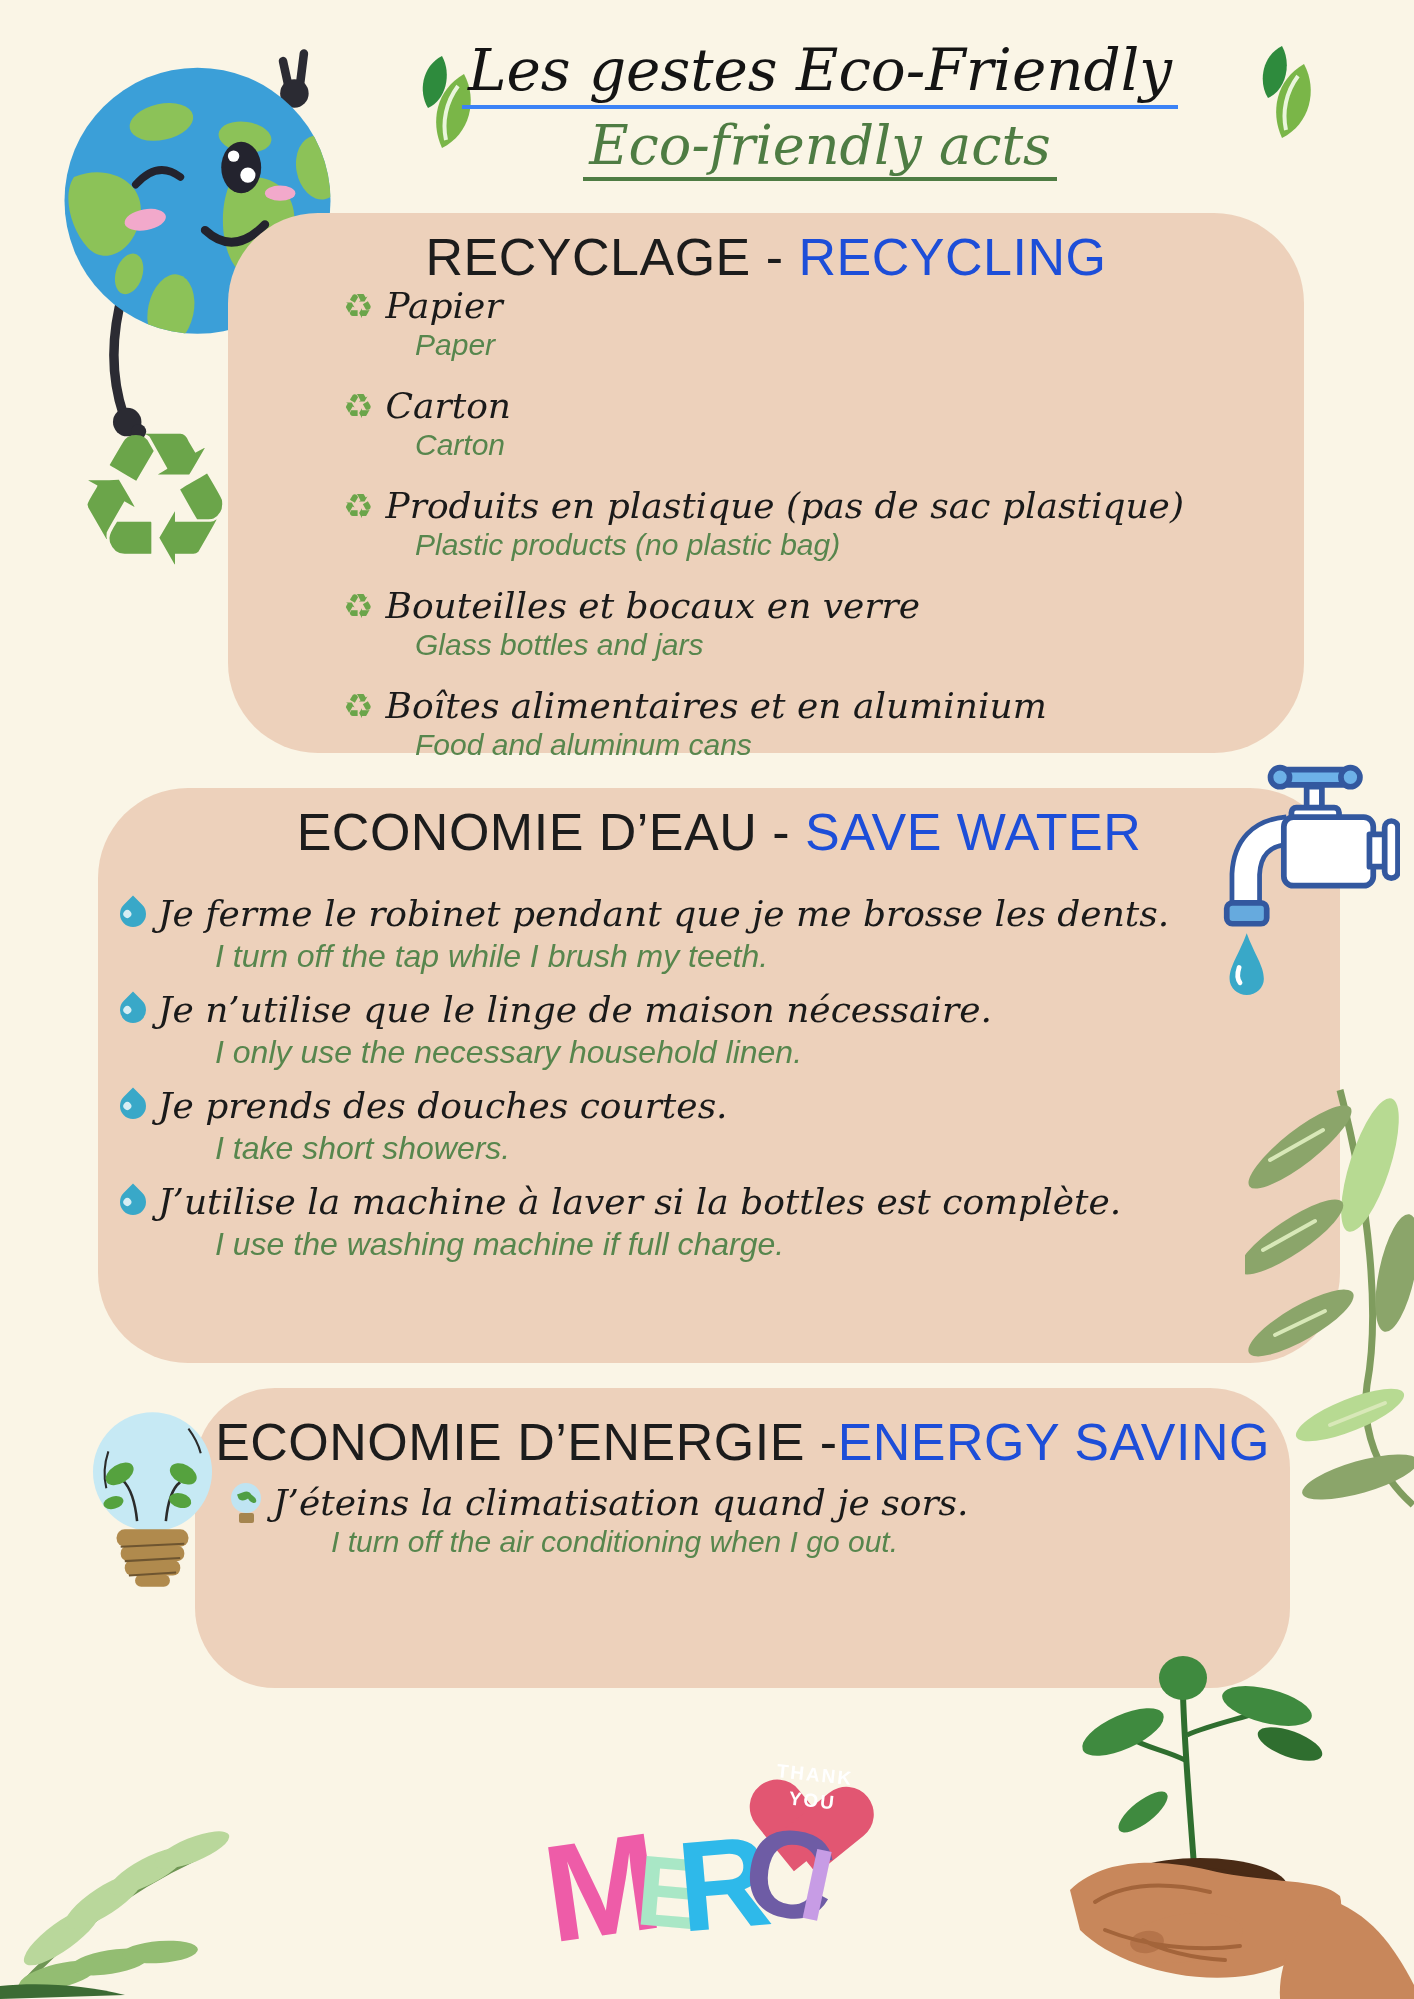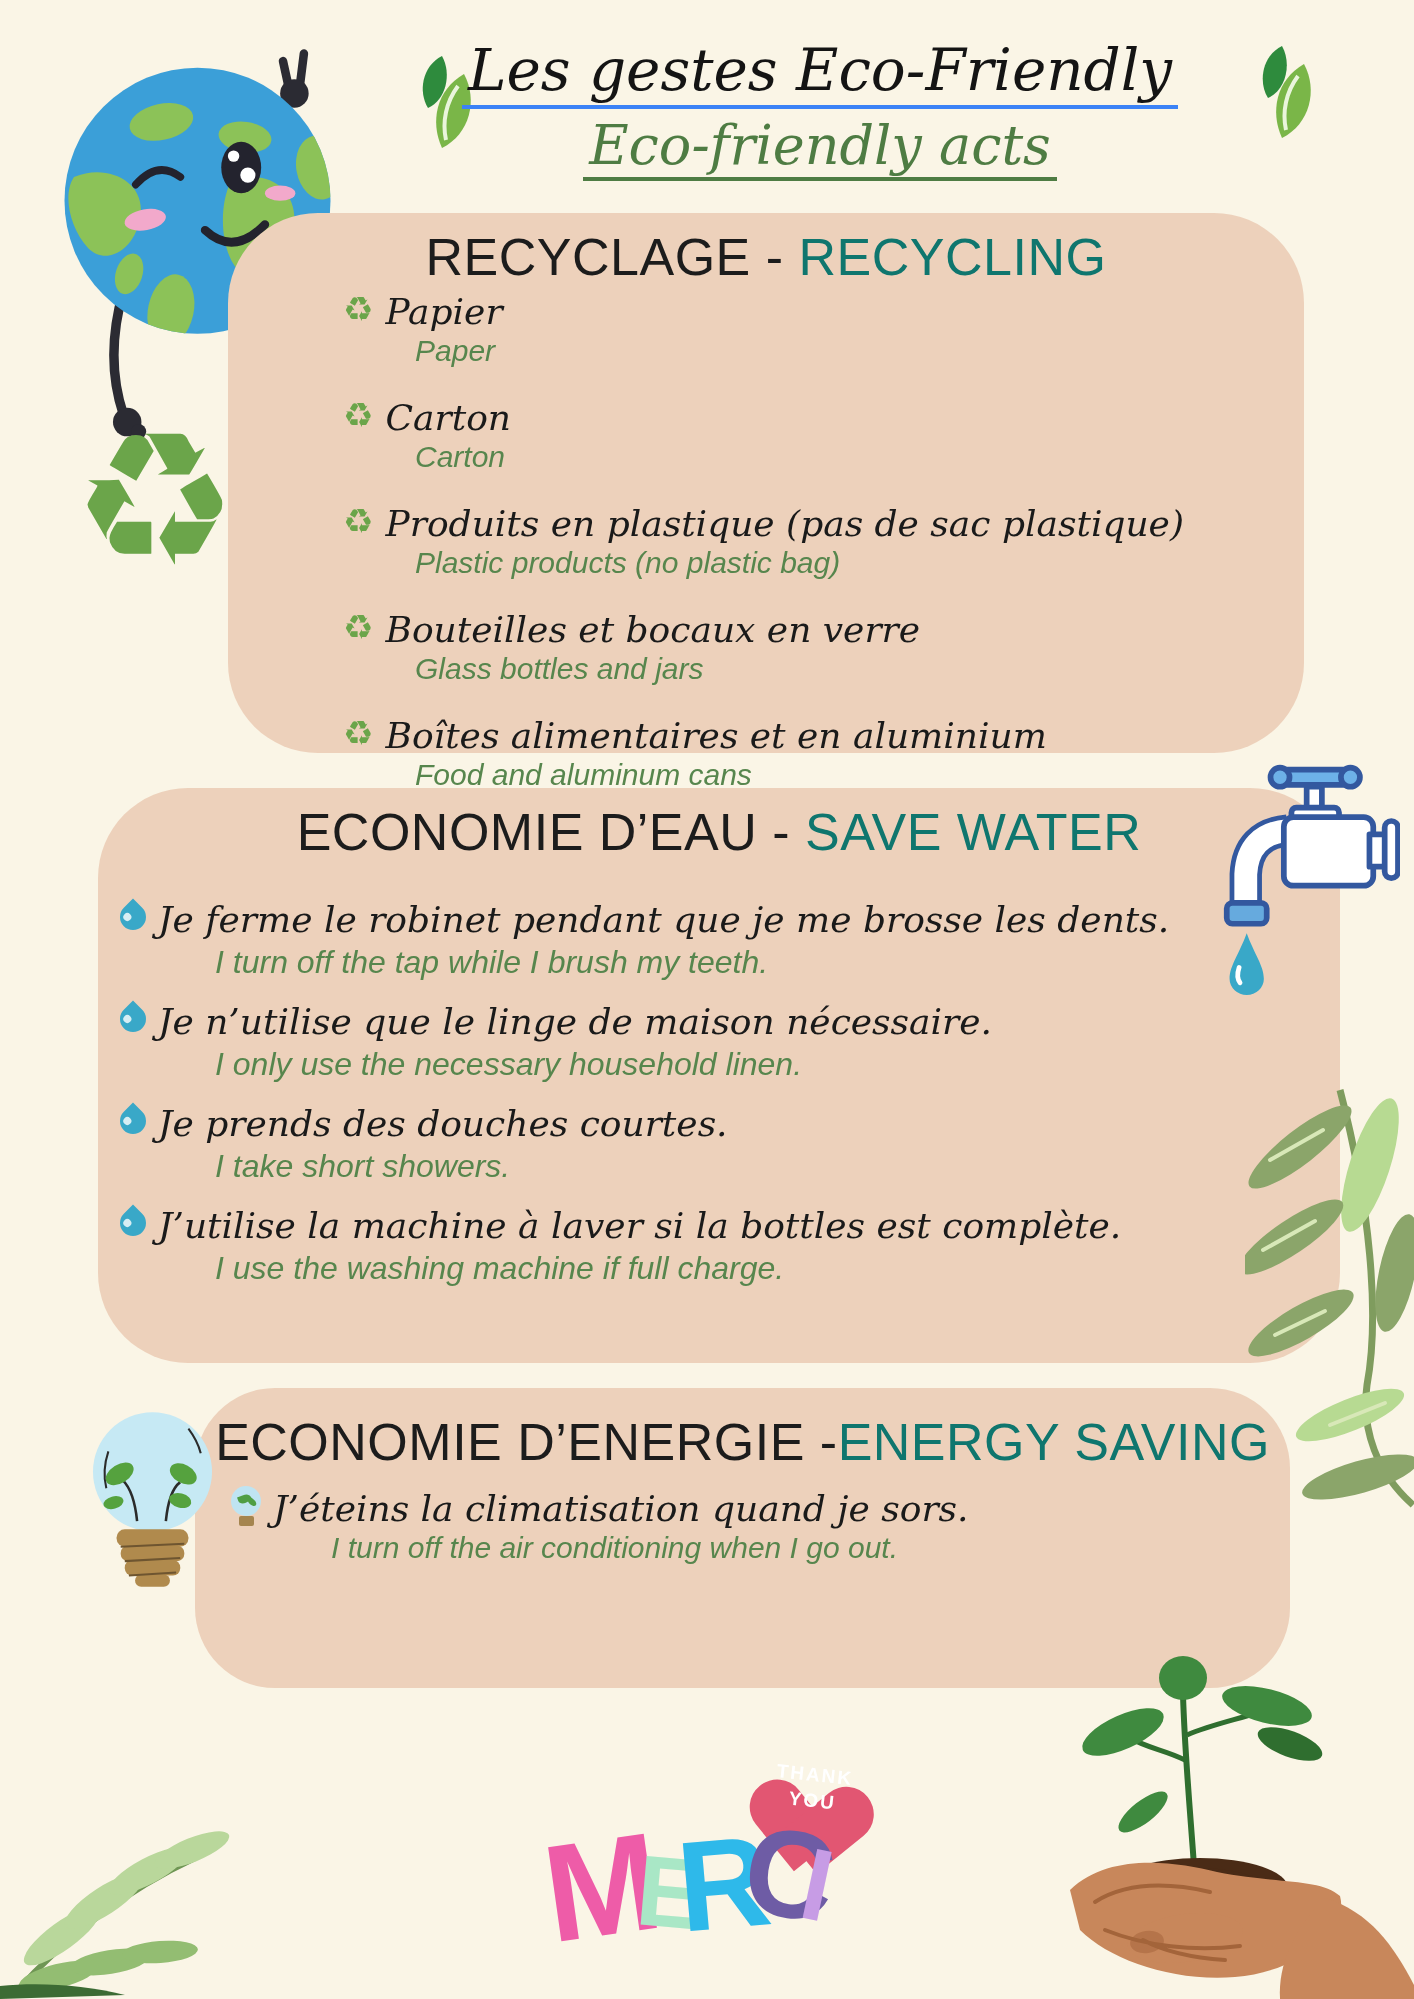--- a/index.html
+++ b/index.html
@@ -6,21 +6,21 @@
   .poster{position:relative;width:1414px;height:1999px;background:#FAF5E6;overflow:hidden;
           font-family:"Liberation Sans",sans-serif;}
   .abs{position:absolute;}
 
   
   .script{font-family:"DejaVu Serif",serif;font-style:italic;color:#1a1a1a;}
   .trans{font-family:"Liberation Sans",sans-serif;font-style:italic;color:#57864D;}
   .sec-header{font-family:"Liberation Sans",sans-serif;font-size:52px;color:#1c1c1c;
               text-align:center;letter-spacing:.5px;white-space:nowrap;}
   .sec-header .sep{white-space:pre;}
-  .sec-header .green{color:#0f766e;margin-top:16px;}
+  .sec-header .green{color:#1d4ed8;margin-top:16px;}
 
   
   .title-wrap{left:380px;top:40px;width:880px;text-align:center;}
   .title-fr{display:inline-block;font-size:58px;line-height:1.05;color:#141414;
             border-bottom:4px solid #3b82f6;padding:0 6px 4px 6px;}
   .title-en-wrap{left:380px;top:118px;width:880px;text-align:center;}
   .title-en{display:inline-block;font-size:54px;line-height:1.05;color:#4E7C43;
             border-bottom:4px solid #4E7C43;padding:0 6px 2px 6px;}
 
   
@@ -33,21 +33,21 @@
 
   
   .items{position:absolute;}
   .box-recycle .items{left:115px;top:70px;right:30px;}
   .box-water   .items{left:22px;top:102px;right:26px;}
   .box-energy  .items{left:36px;top:92px;right:20px;}
   .item{margin-bottom:22px;}
   .box-water .item{margin-bottom:12px;}
   .box-energy .item{margin-bottom:8px;}
   .fr-row{display:flex;align-items:center;gap:12px;}
-  .fr-line{font-size:36px;line-height:45px;margin-top:6px;}
+  .fr-line{font-size:36px;line-height:45px;}
   .box-water .fr-line{font-size:36px;line-height:48px;}
   .en-line{font-size:30px;line-height:33px;}
   .box-recycle .en-line{margin-left:72px;}
   .box-water .en-line{font-size:32px;line-height:36px;margin-left:95px;}
   .box-energy .en-line{margin-left:100px;line-height:34px;}
 
   
   .recycle-bullet{color:#6BA54A;font-size:34px;line-height:34px;font-family:"DejaVu Sans",sans-serif;}
   .big-recycle{left:72px;top:408px;font-size:185px;line-height:185px;color:#6BA54A;
                font-family:"DejaVu Sans",sans-serif;}

